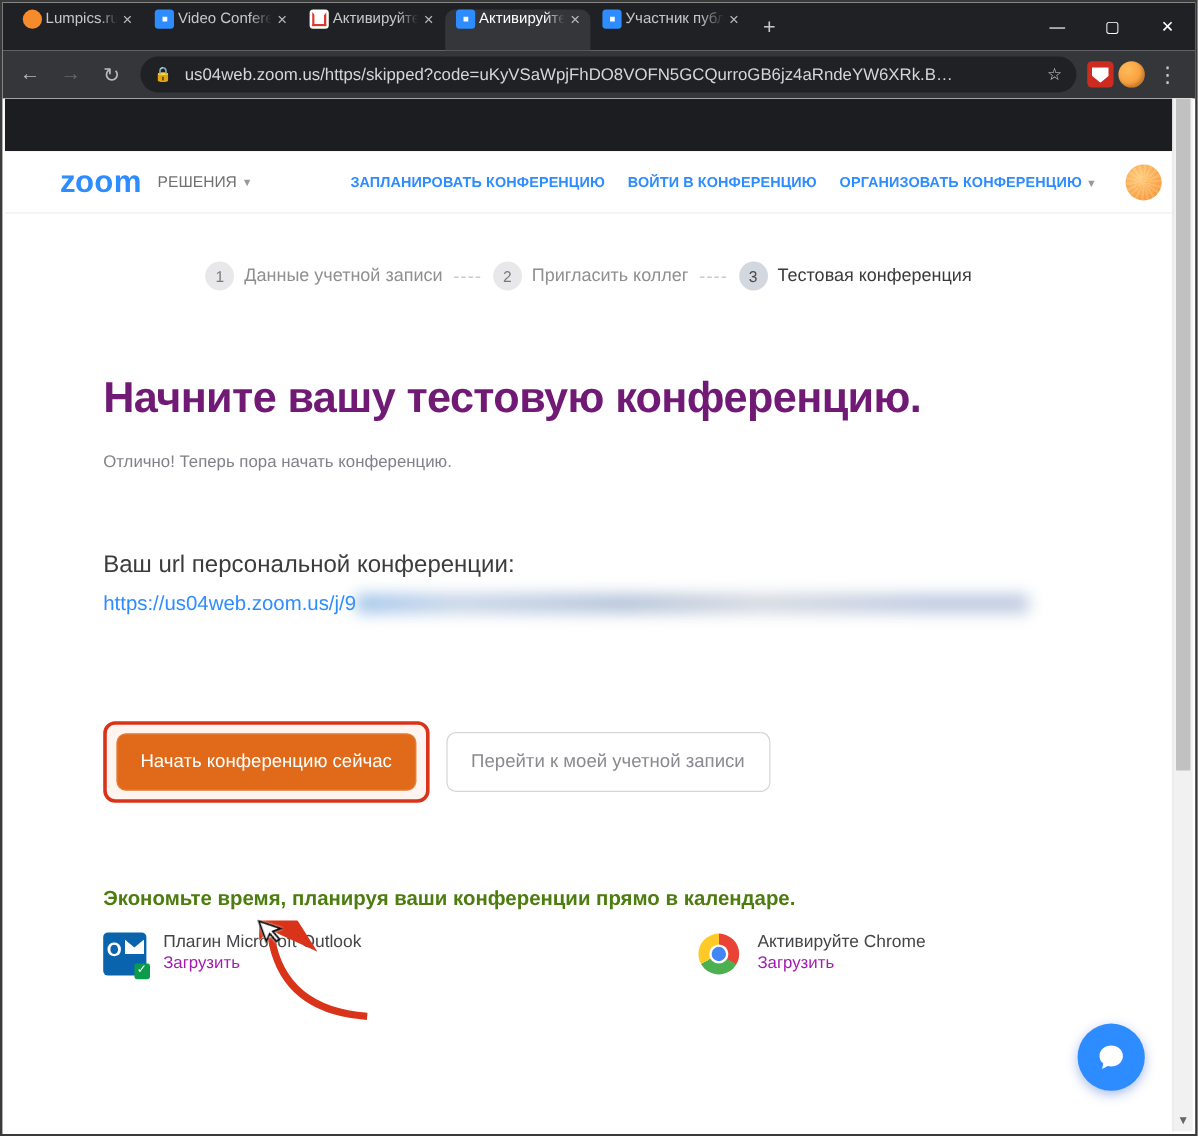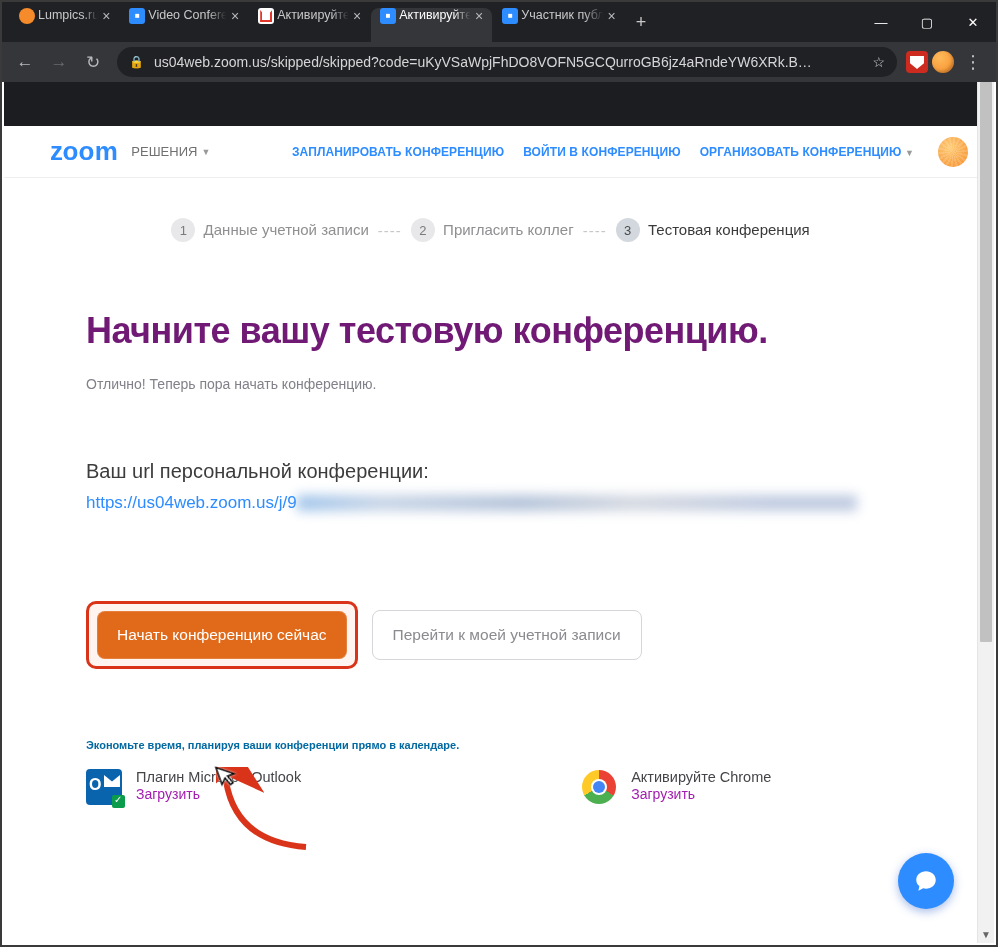--- a/index.html
+++ b/index.html
@@ -66,21 +66,21 @@
   
   .btn-row{ margin-top:88px; display:flex; gap:14px; align-items:center;}
   .highlight-box{ padding:7px 8px; border:3px solid #d9341a; border-radius:10px; background:#fff4ef; display:inline-block;}
   .btn-primary{ background:#e06a1a; color:#fff; border:none; border-radius:8px; padding:15px 20px; font-size:15.5px; font-weight:500; cursor:pointer; box-shadow:inset 0 0 0 1px rgba(255,255,255,.15);}
   .btn-secondary{ background:#fff; color:#8a8a8f; border:1px solid #d5d5da; border-radius:8px; padding:15px 20px; font-size:15.5px; cursor:pointer;}
   
   .arrow-annotation{ position:absolute; left:212px; top:685px; pointer-events:none;}
   .cursor-icon{ position:absolute; left:214px; top:680px; font-size:20px; color:#000; transform:rotate(-20deg); pointer-events:none; filter:drop-shadow(0 0 1px #fff);}
   
   .cal-section{ margin-top:70px;}
-  .cal-title{ font-size:11px; font-weight:700; color:#0369a1;}
+  .cal-title{ font-size:17px; font-weight:700; color:#4d7c0f;}
   .cal-row{ display:flex; gap:280px; margin-top:18px;}
   .cal-item{ display:flex; gap:14px;}
   .cal-icon{ width:36px; height:36px; border-radius:4px; display:flex; align-items:center; justify-content:center; flex-shrink:0;}
   .outlook-icon{ background:#0a64ad; position:relative;}
   .outlook-icon::before{content:"O";position:absolute;left:3px;color:#fff;font-weight:700;font-size:16px;top:7px;}
   .outlook-icon::after{content:"";position:absolute;right:2px;top:6px;width:16px;height:12px;background:#fff;clip-path:polygon(0 0,100% 0,100% 100%,0 100%,0 0,50% 55%,100% 0);}
   .outlook-check{position:absolute;right:-3px;bottom:-3px;width:13px;height:13px;background:#0a9b4b;border-radius:2px;}
   .outlook-check::after{content:"✓";color:#fff;font-size:10px;position:absolute;left:2px;top:-1px;}
   .chrome-icon{ width:34px;height:34px; border-radius:50%; background:conic-gradient(#ea4335 0 120deg,#4caf50 120deg 240deg,#ffca28 240deg 360deg); position:relative;}
   .chrome-icon::after{content:"";position:absolute;inset:9px;background:#fff;border-radius:50%;}
@@ -129,21 +129,21 @@
     <div class="win-btn">✕</div>
   </div>
 </div>
 
 <div class="addrbar">
   <div class="nav-btn">←</div>
   <div class="nav-btn disabled">→</div>
   <div class="nav-btn">↻</div>
   <div class="omnibox">
     <span class="lock-icon">🔒</span>
-    <span class="url">us04web.zoom.us/skipped/skipped?code=uKyVSaWpjFhDO8VOFN5GCQurroGB6jz4aRndeYW6XRk.B…</span>
+    <span class="url">us04web.zoom.us/https/skipped?code=uKyVSaWpjFhDO8VOFN5GCQurroGB6jz4aRndeYW6XRk.B…</span>
     <span>☆</span>
   </div>
   <div class="ext-icon ublock"></div>
   <div class="ext-icon orange-ball"></div>
   <div class="kebab">⋮</div>
 </div>
 
 <div class="page-wrap">
   <div class="scrollbar-track">
     <div class="scrollbar-arrow" style="top:0">▲</div>

